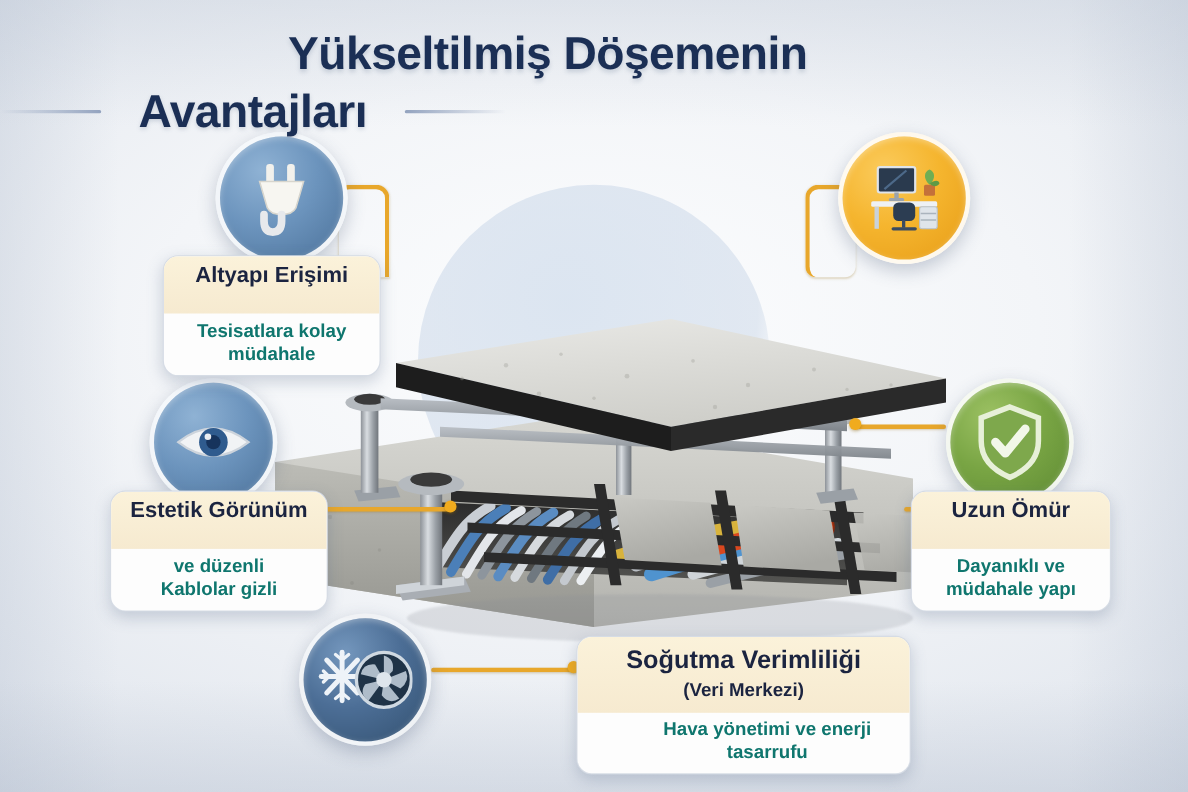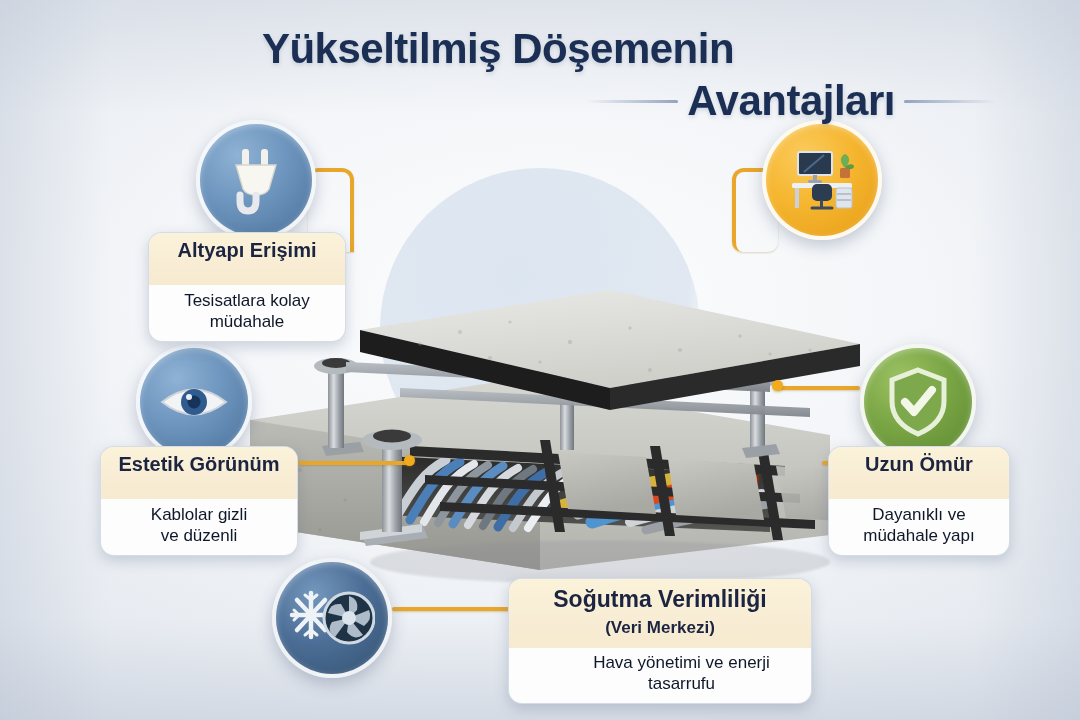--- a/index.html
+++ b/index.html
@@ -29,21 +29,21 @@
   }
 
   
   #title{
     position:absolute;left:0;top:24px;width:996px;text-align:center;
     color:#1b2f55;font-weight:bold;letter-spacing:-.5px;
     text-shadow:0 2px 4px rgba(120,135,160,.30);
     z-index:30;
   }
   #title .l1{display:block;font-size:42px;line-height:50px;}
-  #title .l2wrap{display:flex;align-items:center;justify-content:flex-end;gap:9px;margin-top:2px;}
+  #title .l2wrap{display:flex;align-items:center;justify-content:flex-start;gap:34px;margin-top:2px;}
   #title .l2{font-size:42px;line-height:50px;}
   .rule{width:92px;height:3px;border-radius:2px;
     background:linear-gradient(90deg,rgba(120,140,175,0),#93a3bf);}
   .rule.r{background:linear-gradient(270deg,rgba(120,140,175,0),#93a3bf);}
 
   
   #illus{position:absolute;left:210px;top:270px;width:660px;height:320px;z-index:5;}
 
   
   .conn{position:absolute;z-index:18;}
@@ -77,22 +77,22 @@
     border:1px solid rgba(210,216,226,.9);
     text-align:center;
   }
   .card .hd{
     background:linear-gradient(180deg,#fbf2da 0%,#f6ead0 100%);
     color:#1b2440;font-weight:bold;
     padding:5px 16px 22px;
     font-size:20px;line-height:25px;white-space:nowrap;
   }
   .card .bd{
-    color:#0f172a;padding:5px 16px 9px;
-    font-size:17px;line-height:21px;
+    color:#0f766e;padding:5px 16px 9px;
+    font-size:17px;line-height:21px;font-weight:bold;
   }
   .card.wide .hd{font-size:23px;line-height:28px;padding:6px 20px 2px;}
   .card.wide .hd .sub{display:block;font-size:17px;line-height:29px;padding-bottom:4px;}
   .card.wide .bd{font-size:17px;line-height:21px;padding:4px 18px 9px;margin-left:43px;}
 </style>
 </head>
 <body>
 
 <div id="stage">
 
@@ -361,34 +361,34 @@
     <div class="bd">
       <div>Tesisatlara kolay</div>
       <div>müdahale</div>
     </div>
   </div>
 
 
   <div class="card" style="left:100px;top:446px;width:196px;">
     <div class="hd">Estetik Görünüm</div>
     <div class="bd">
+      <div>ve düzenli</div>
       <div>Kablolar gizli</div>
-      <div>ve düzenli</div>
     </div>
   </div>
 
   <div class="card" style="left:828px;top:446px;width:180px;">
     <div class="hd">Uzun Ömür</div>
     <div class="bd">
       <div>Dayanıklı ve</div>
       <div>müdahale yapı</div>
     </div>
   </div>
 
-  <div class="card wide" style="left:508px;top:578px;width:302px;">
+  <div class="card wide" style="left:524px;top:578px;width:302px;">
     <div class="hd">
       <span>Soğutma Verimliliği</span>
       <span class="sub">(Veri Merkezi)</span>
     </div>
     <div class="bd">
       <div>Hava yönetimi ve enerji tasarrufu</div>
     </div>
   </div>
 
   <div id="vign"></div>

